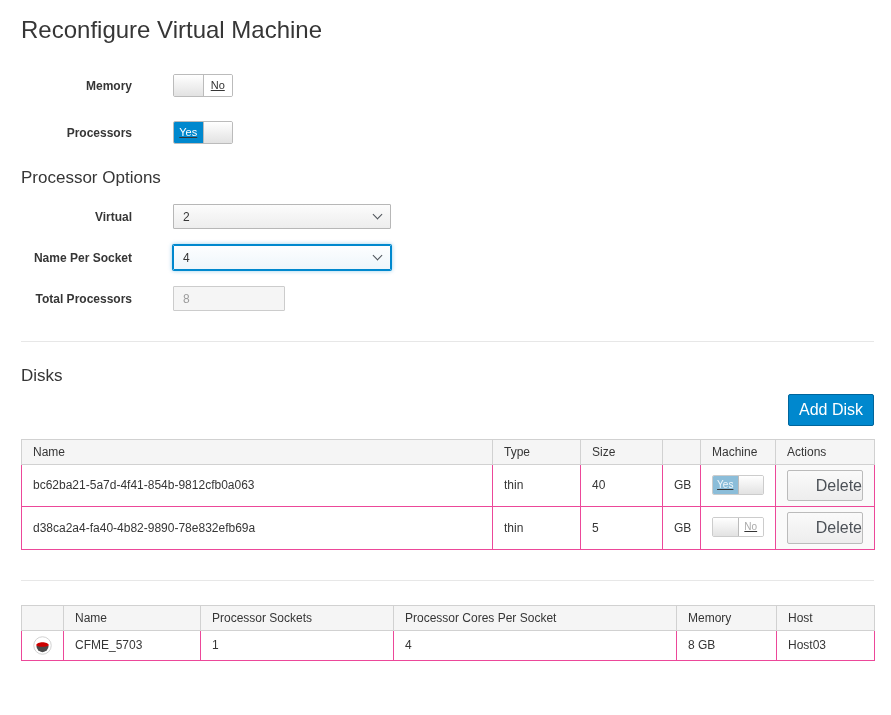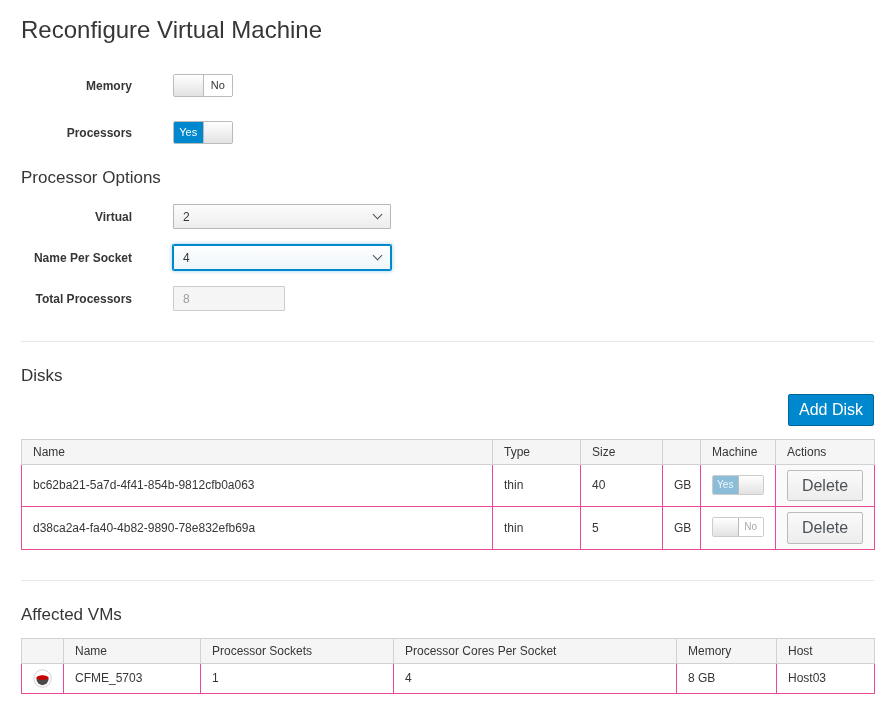--- a/index.html
+++ b/index.html
@@ -18,21 +18,21 @@
   .form-row.tight { margin-bottom: 16px; }
   .form-label {
     width: 111px; text-align: right; margin-right: 41px;
     font-weight: 700; font-size: 12px; color: #363636;
   }
 
   
   .bs-switch {
     display: inline-flex; width: 60px; height: 23px;
     border: 1px solid #bbbbbb; border-radius: 2px; overflow: hidden;
-    cursor: pointer; background: #ffffff;
+    cursor: pointer; background: #ffffff; text-decoration: underline;
   }
   .sw-label {
     flex: 1; display: flex; align-items: center; justify-content: center;
     font-size: 11px; line-height: 1;
   }
   .sw-on  { background: #0088ce; color: #ffffff; }
   .sw-off { background: #ffffff; color: #333333; }
   .sw-handle { flex: 1; background: linear-gradient(to bottom, #ffffff, #e2e2e2); }
   .bs-switch.off .sw-handle { border-right: 1px solid #bbbbbb; }
   .bs-switch.on  .sw-handle { border-left: 1px solid #bbbbbb; }
@@ -71,21 +71,21 @@
 
   hr.divider { border: 0; border-top: 1px solid #e7e7e7; margin: 30px 0 24px 0; }
 
   .btn {
     font-family: "Liberation Sans", sans-serif;
     font-size: 16px; padding: 4px 10px; border-radius: 2px;
     border: 1px solid #bbbbbb; cursor: pointer; line-height: 1.35;
   }
   .btn-primary { background: #0088ce; border-color: #00659c; color: #ffffff; }
   .btn-default { background: linear-gradient(to bottom, #fafafa, #ededed); color: #4d5258; }
-  .btn-table { width: 100%; padding: 4px 0; }
+  .btn-table { width: 100%; padding: 4px 0; text-align: right; }
 
   .section-btn-row { display: flex; justify-content: flex-end; margin: -8px 0 13px 0; }
 
   table.grid { width: 100%; border-collapse: collapse; font-size: 12px; color: #363636; table-layout: fixed; }
   table.grid th {
     background: #f5f5f5; font-weight: 400; text-align: left;
     padding: 4px 11px; border: 1px solid #d1d1d1; height: 25px;
   }
   table.grid td { padding: 5px 11px; border: 1px solid #ec4899; height: 28px; overflow: hidden; white-space: nowrap; }
   td.toggle-cell { padding: 3px 6px; }
@@ -196,21 +196,20 @@
         </td>
         <td class="action-cell">
           <button class="btn btn-default btn-table">Delete</button>
         </td>
       </tr>
     </tbody>
   </table>
 
   <hr class="divider">
 
-  <h2 class="section-heading" style="margin-bottom:13px">Affected VMs</h2>
 
   <table class="grid">
     <colgroup>
       <col style="width:42px">
         <col style="width:137px">
         <col style="width:193px">
       <col style="width:283px">
         <col style="width:100px">
         <col style="width:98px">
     </colgroup>

